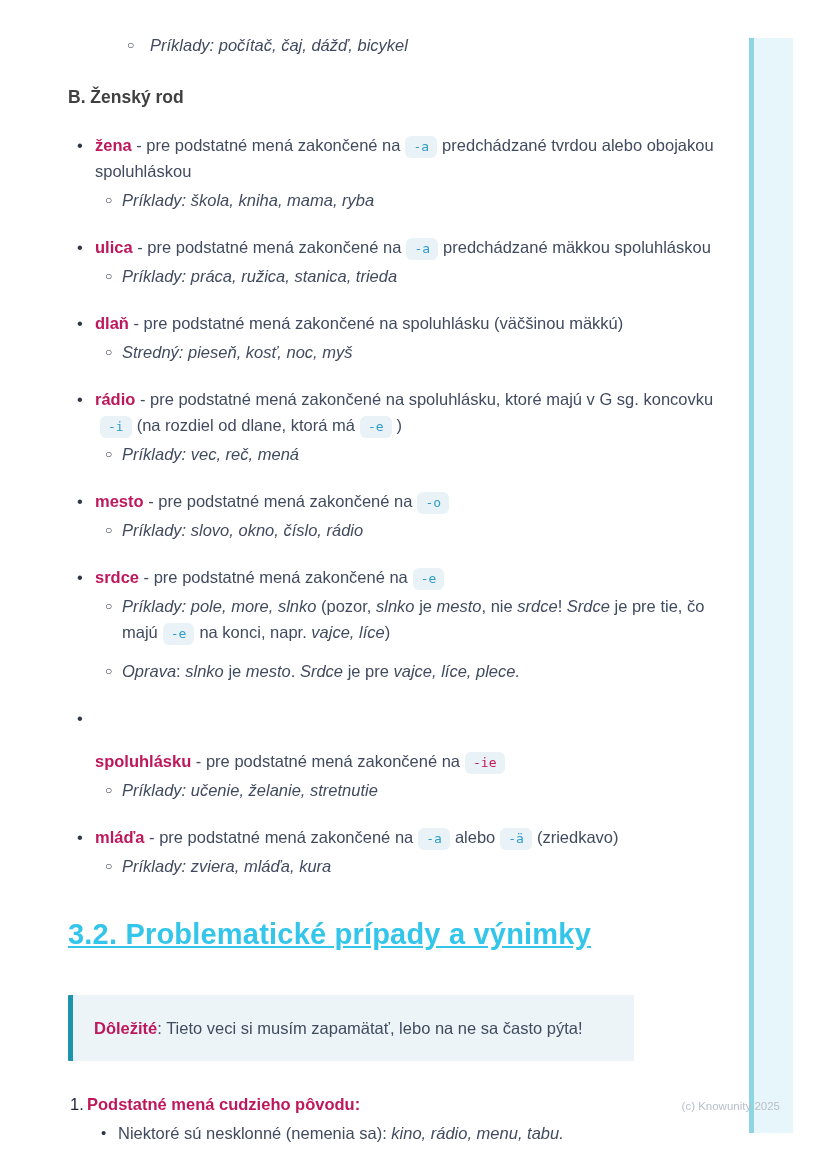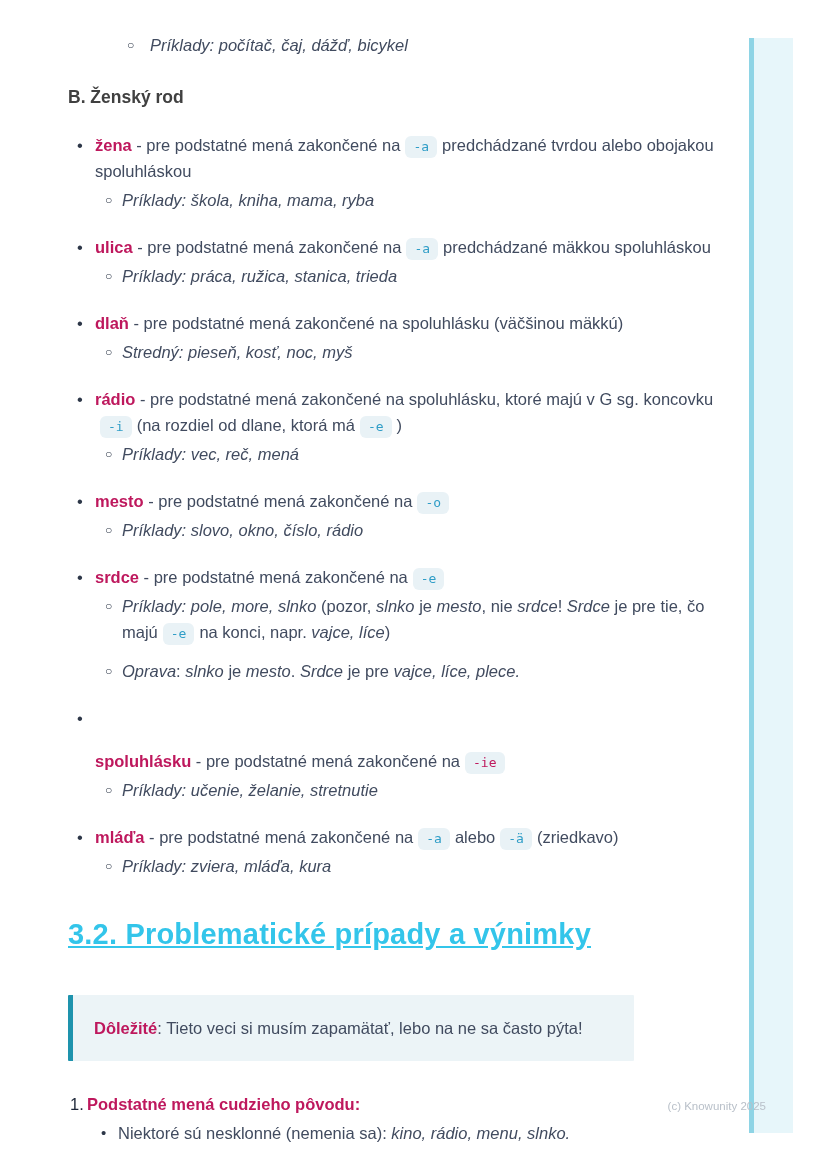--- a/index.html
+++ b/index.html
@@ -62,21 +62,21 @@
   }
   
   .scroll-strip{
     position:absolute;top:38px;right:35px;
     width:39px;height:1095px;
     background:#e7f6fa;
     border-left:5px solid #8ed4e5;
     z-index:1;
   }
   .copyright{
-    position:absolute;top:1100px;right:62px;
+    position:absolute;top:1100px;right:48px;
     font-size:11.5px;color:#b9c0c9;
     z-index:3;white-space:nowrap;
   }
 </style>
 </head>
 <body>
 
 <div class="page">
   <div class="content" id="content">
       <div class="sub-first">
@@ -172,19 +172,19 @@
       </div>
       <div class="h2" style="color: rgb(51, 197, 234);">3.2. Problematické prípady a výnimky</div>
       <div class="callout" style="background: rgb(236, 244, 247); border-left-color: rgb(30, 147, 173);"><span class="b ">Dôležité</span><span>: Tieto veci si musím zapamätať, lebo na ne sa často pýta!</span></div>
       <div class="numbered">
         <div class="n-row">
           <span class="n-num">1.</span>
           <span class="n-title">Podstatné mená cudzieho pôvodu:</span>
         </div>
         <div class="s-row n-sub">
           <span class="s-marker">•</span>
-          <span class="s-text"><span>Niektoré sú nesklonné (nemenia sa): </span><span class="i">kino, rádio, menu, slnko.</span></span>
+          <span class="s-text"><span>Niektoré sú nesklonné (nemenia sa): </span><span class="i">kino, rádio, menu, tabu.</span></span>
         </div>
       </div>
     </div>
   <div class="scroll-strip" style="background: rgb(231, 246, 250); border-left-color: rgb(142, 212, 229);"></div>
   <div class="copyright">(c) Knowunity 2025</div>
 </div>
 
 </body></html>

